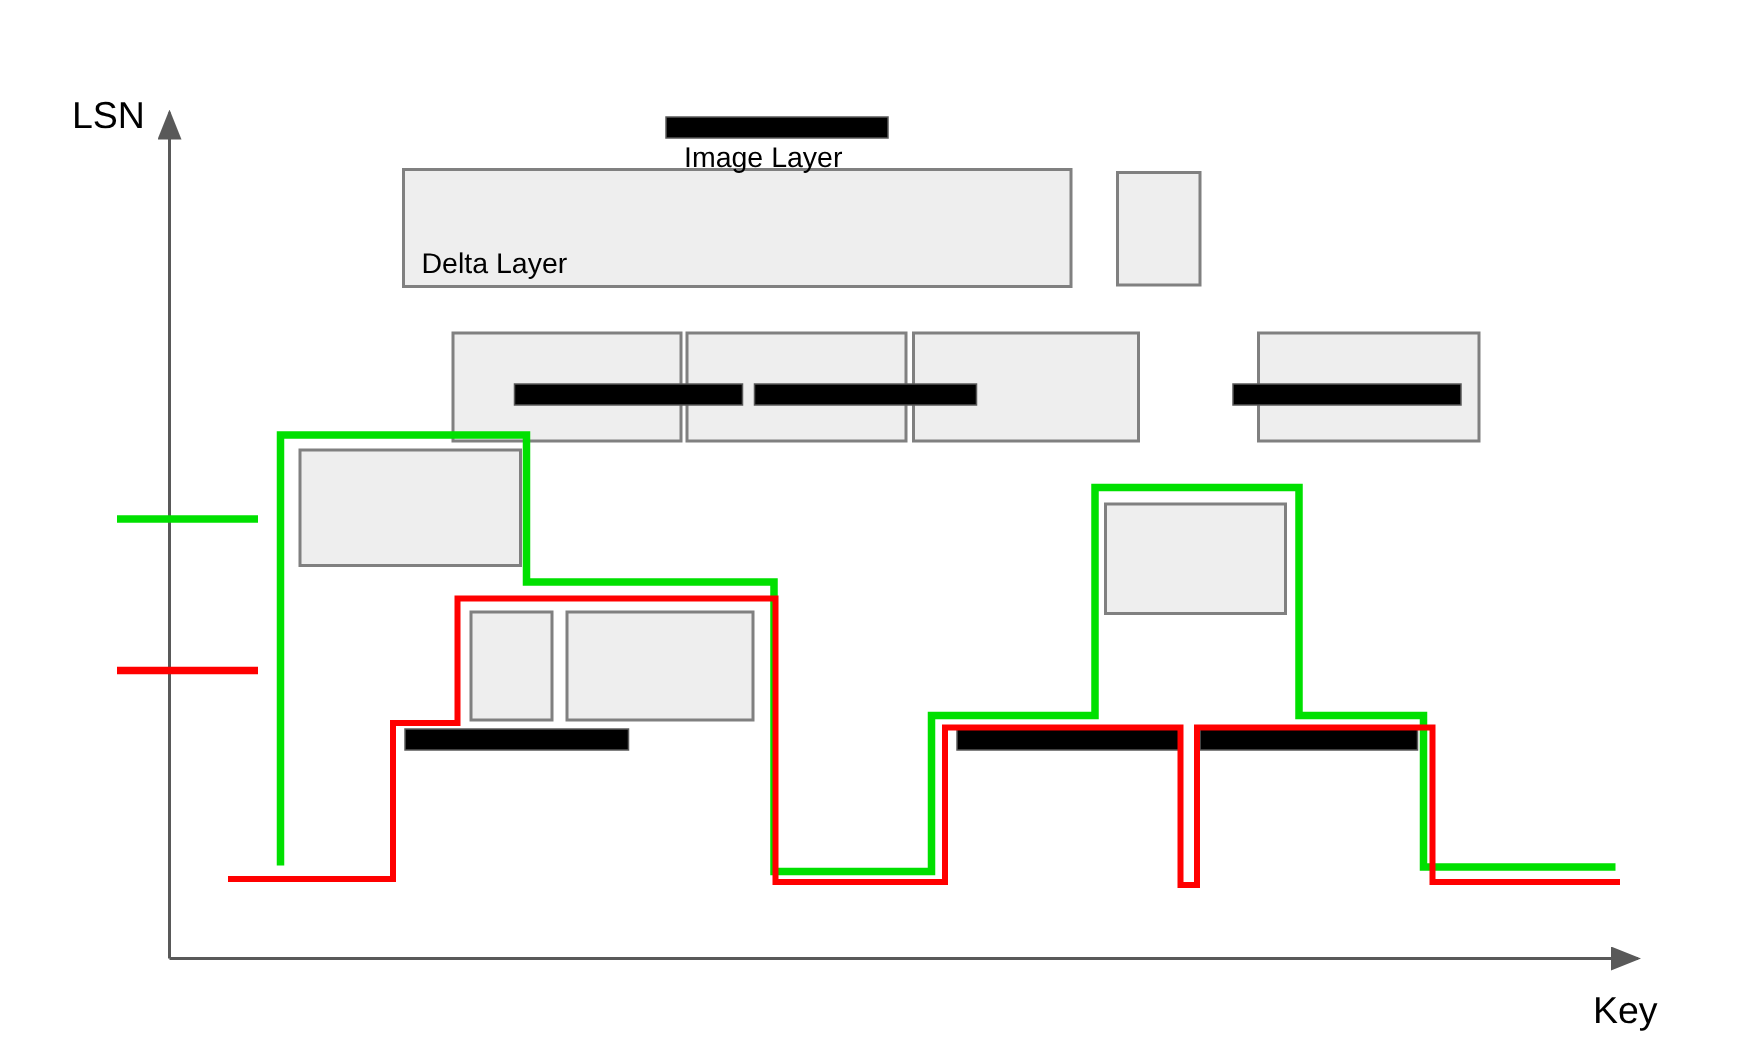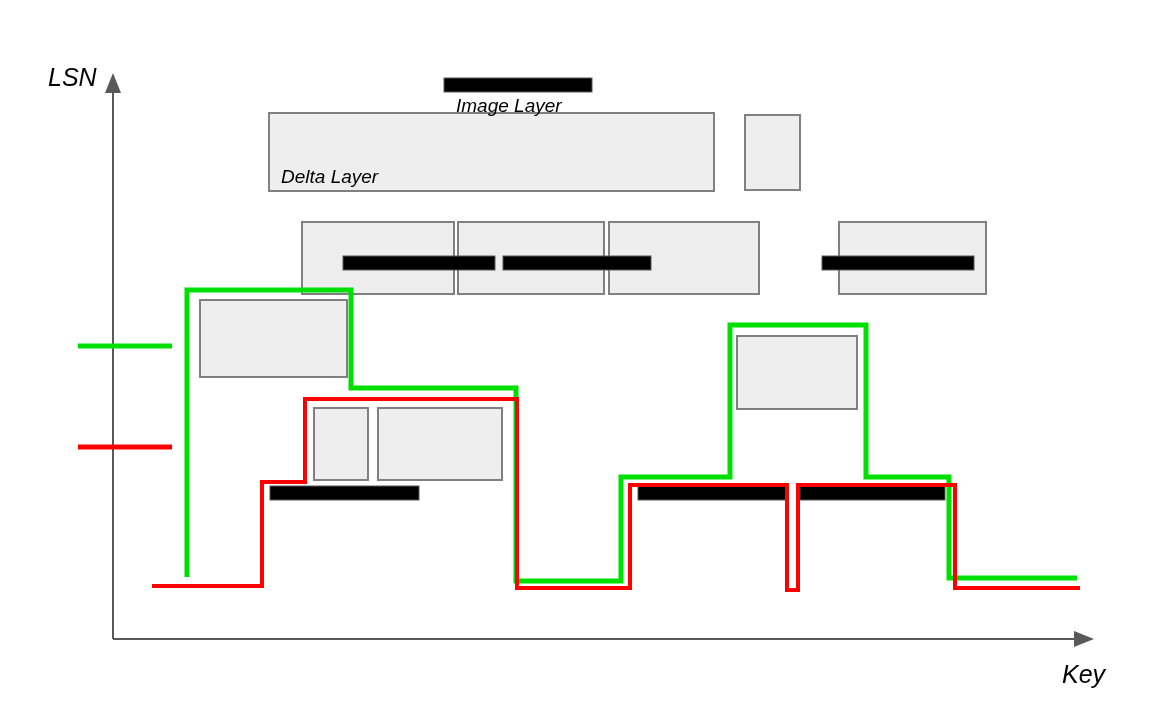--- a/index.html
+++ b/index.html
@@ -9,21 +9,20 @@
   }
   body {
     font-family: "Liberation Sans", sans-serif;
   }
   #canvas {
     position: relative;
     width: 1175px;
     height: 704px;
     background: #ffffff;
     overflow: hidden;
-    font-style: italic;
   }
   #diagram-svg {
     position: absolute;
     left: 0;
     top: 0;
     width: 1175px;
     height: 704px;
   }
   .axis-label {
     position: absolute;

